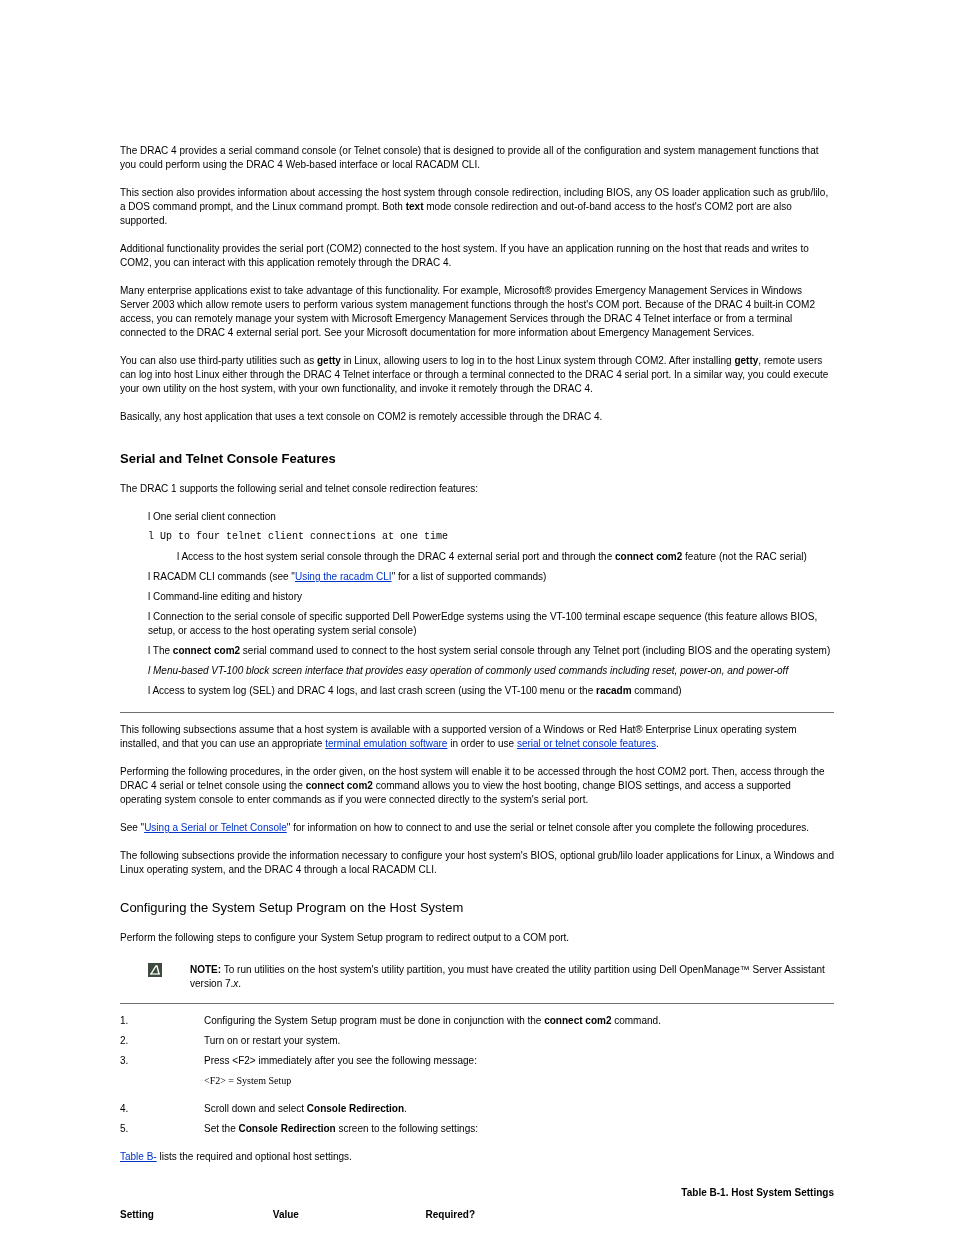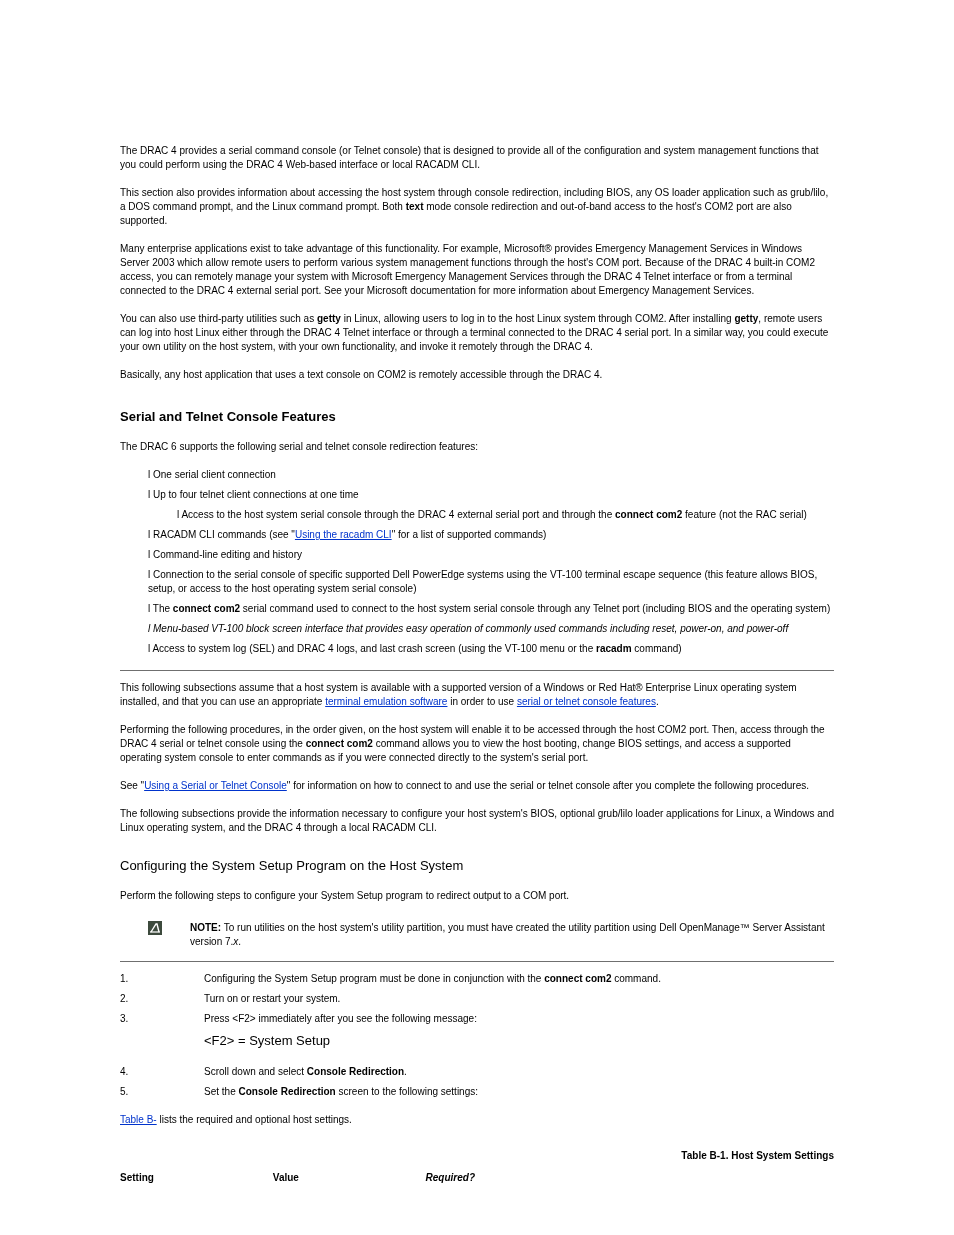--- a/index.html
+++ b/index.html
@@ -52,52 +52,53 @@
   .note-label {
     font-weight: bold;
   }
   p { margin: 0 0 14px 0; }
   .tight { margin-bottom: 6px; }
   .tablebody {
     margin-top: 22px;
   }
   .col0 { display:inline-block; width:84px; vertical-align:top; }
   .col1 { display:inline-block; width:150px; vertical-align:top; }
-  .col2 { display:inline-block; vertical-align:top;font-style:italic; }
+  .col2 { display:inline-block; vertical-align:top; }
   .tblheader span { font-weight: bold; }
   .tcap { font-weight: bold; margin-bottom: 8px; text-align: right; }
 </style>
 </head>
 <body>
 
 <div class="page">
 
   <p>The DRAC 4 provides a serial command console (or Telnet console) that is designed to provide all of the configuration and system management functions that you could perform using the DRAC 4 Web-based interface or local RACADM CLI.</p>
 
   <p>
     <span>This section also provides information about accessing the host system through console redirection, including BIOS, any OS loader application such as grub/lilo, a DOS command prompt, and the Linux command prompt. Both </span><b>text</b><span> mode console redirection and out-of-band access to the host's COM2 port are also supported.</span>
   </p>
 
+  <p>Additional functionality provides the serial port (COM2) connected to the host system. If you have an application running on the host that reads and writes to COM2, you can interact with this application remotely through the DRAC 4.</p>
 
   <p>
     <span>Many enterprise applications exist to take advantage of this functionality. For example, Microsoft</span><span>®</span><span> provides Emergency Management Services in Windows Server 2003 which allow remote users to perform various system management functions through the host's COM port. Because of the DRAC 4 built-in COM2 access, you can remotely manage your system with Microsoft Emergency Management Services through the DRAC 4 Telnet interface or from a terminal connected to the DRAC 4 external serial port. See your Microsoft documentation for more information about Emergency Management Services.</span>
   </p>
 
   <p>
     <span>You can also use third-party utilities such as </span><b>getty</b><span> in Linux, allowing users to log in to the host Linux system through COM2. After installing </span><b>getty</b><span>, remote users can log into host Linux either through the DRAC 4 Telnet interface or through a terminal connected to the DRAC 4 serial port. In a similar way, you could execute your own utility on the host system, with your own functionality, and invoke it remotely through the DRAC 4.</span>
   </p>
 
   <p>Basically, any host application that uses a text console on COM2 is remotely accessible through the DRAC 4.</p>
 
   <p style="font-weight:bold; font-size:13px; margin-top:26px;">Serial and Telnet Console Features</p>
 
-  <p>The DRAC 6 supports the following serial and telnet console redirection features:</p>
+  <p>The DRAC 1 supports the following serial and telnet console redirection features:</p>
 
   <p class="tight" style="margin-left:28px;">  l  <span>One serial client connection</span></p>
-  <p class="tight" style="margin-left:28px;">  l  <span>Up to four telnet client connections at one time</span></p>
+  <p class="tight" style="margin-left:28px;font-family:Liberation Mono, monospace;">  l  <span>Up to four telnet client connections at one time</span></p>
   <p class="tight" style="margin-left:28px;padding-left:29px;">  l  <span>Access to the host system serial console through the DRAC 4 external serial port and through the </span><b>connect com2</b><span> feature (not the RAC serial)</span></p>
   <p class="tight" style="margin-left:28px;">  l  <span>RACADM CLI commands (see "</span><span class="link">Using the racadm CLI</span><span>" for a list of supported commands)</span></p>
   <p class="tight" style="margin-left:28px;">  l  <span>Command-line editing and history</span></p>
   <p class="tight" style="margin-left:28px;">  l  <span>Connection to the serial console of specific supported Dell PowerEdge systems using the VT-100 terminal escape sequence (this feature allows BIOS, setup, or access to the host operating system serial console)</span></p>
   <p class="tight" style="margin-left:28px;">  l  <span>The </span><b>connect com2</b><span> serial command used to connect to the host system serial console through any Telnet port (including BIOS and the operating system)</span></p>
   <p class="tight" style="margin-left:28px;font-style:italic;">  l  <span>Menu-based VT-100 block screen interface that provides easy operation of commonly used commands including reset, power-on, and power-off</span></p>
   <p style="margin-left:28px;">  l  <span>Access to system log (SEL) and DRAC 4 logs, and last crash screen (using the VT-100 menu or the </span><b>racadm</b><span> command)</span></p>
 
   <hr class="divider">
 
@@ -135,21 +136,21 @@
 
   <p class="tight" style="margin-left:0;">
     <span class="col0">1.</span><span>Configuring the System Setup program must be done in conjunction with the </span><b>connect com2</b><span> command.</span>
   </p>
   <p class="tight">
     <span class="col0">2.</span><span>Turn on or restart your system.</span>
   </p>
   <p class="tight">
     <span class="col0">3.</span><span>Press &lt;F2&gt; immediately after you see the following message:</span>
   </p>
-  <p style="margin-left:84px; font-family:Liberation Sans, sans-serif; font-size:13px;">&lt;F2&gt; = System Setup</p>
+  <p style="margin-left:84px; font-family:Liberation Serif, serif; font-size:10px;">&lt;F2&gt; = System Setup</p>
   <p class="tight">
     <span class="col0">4.</span><span>Scroll down and select </span><b>Console Redirection</b><span>.</span>
   </p>
   <p>
     <span class="col0">5.</span><span>Set the </span><b>Console Redirection</b><span> screen to the following settings:</span>
   </p>
 
   <p>
     <span class="link">Table B-</span><span> lists the required and optional host settings.</span>
   </p>

